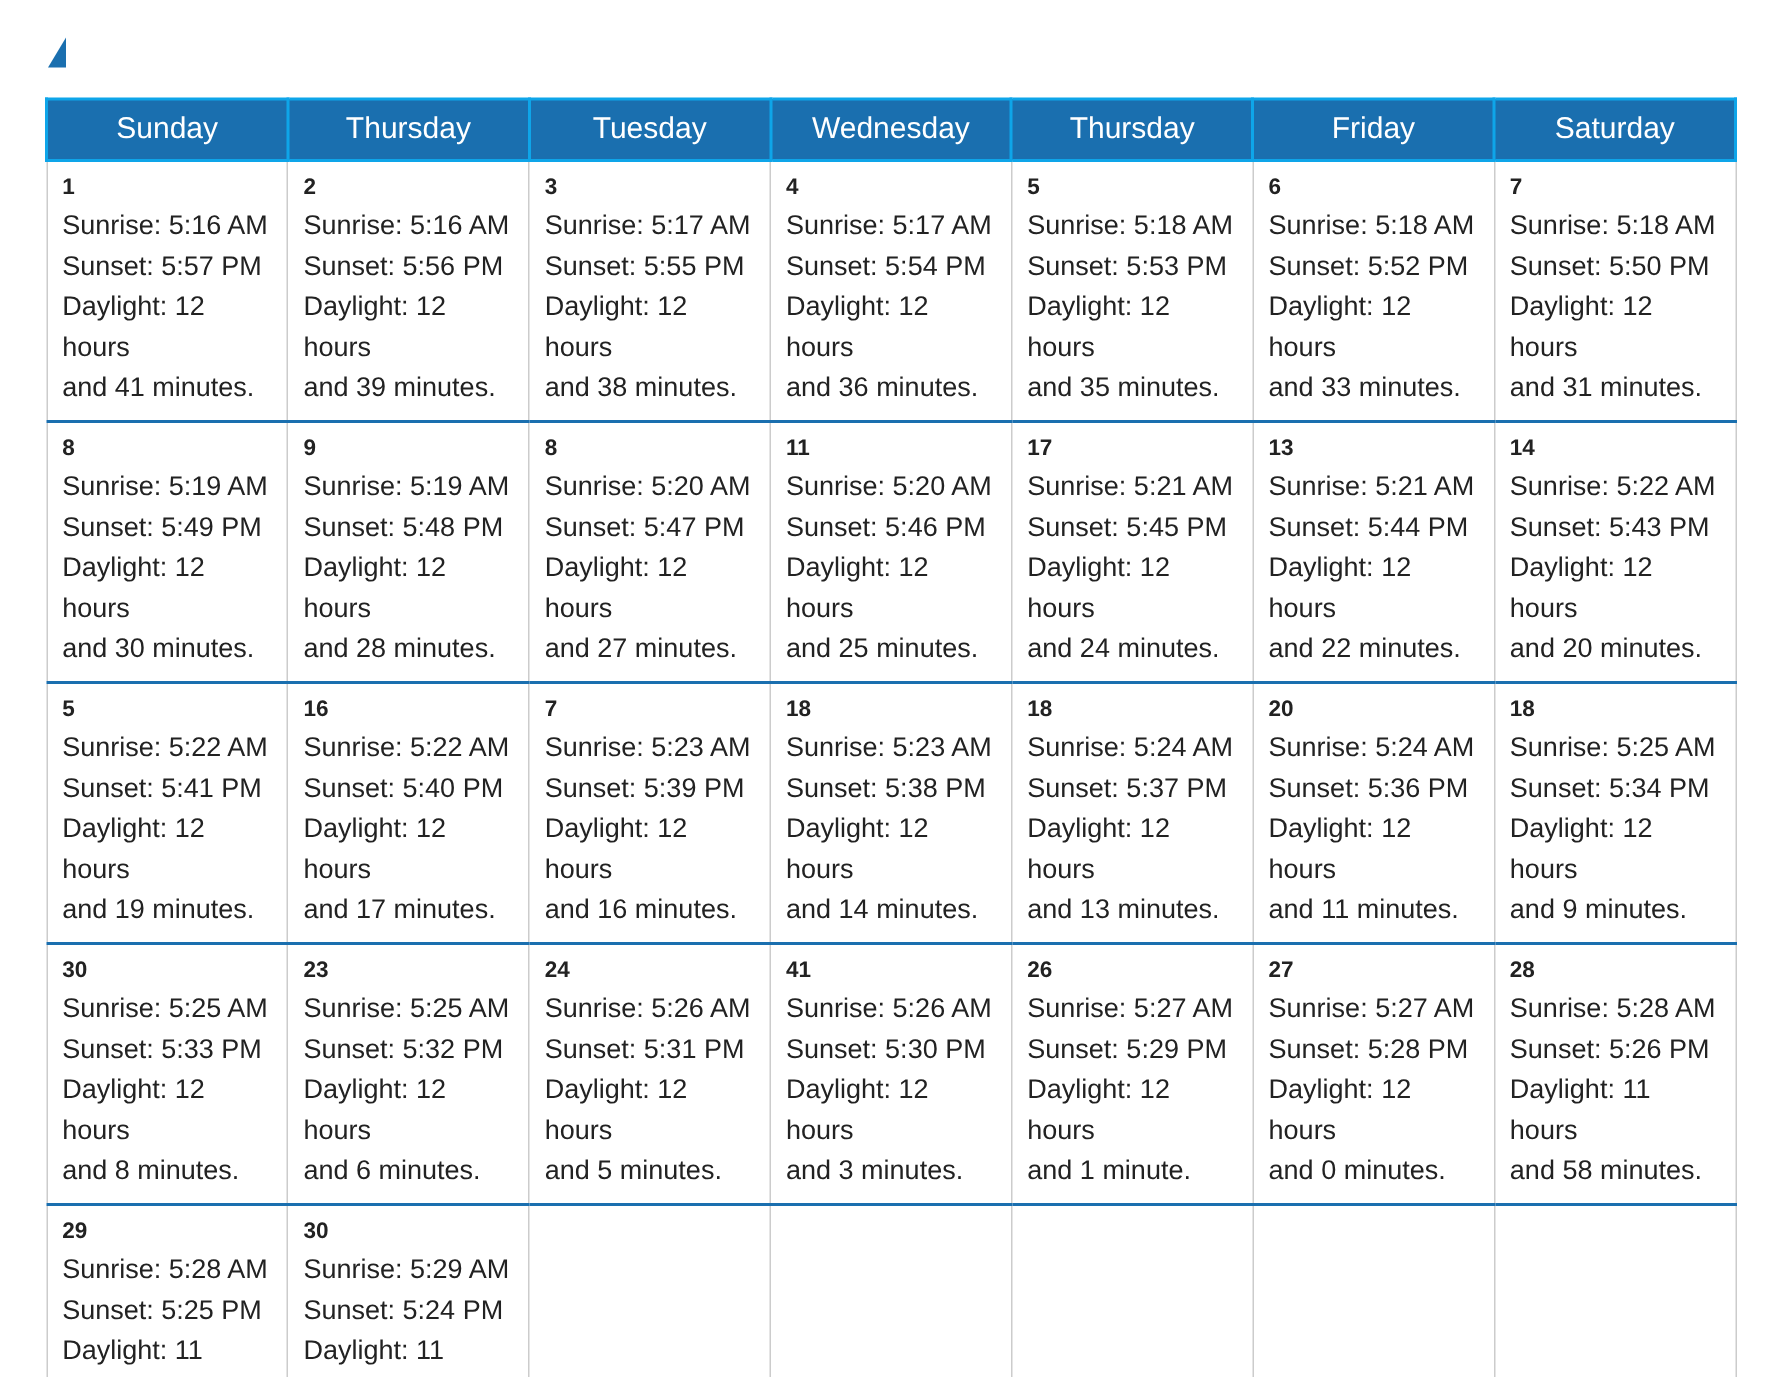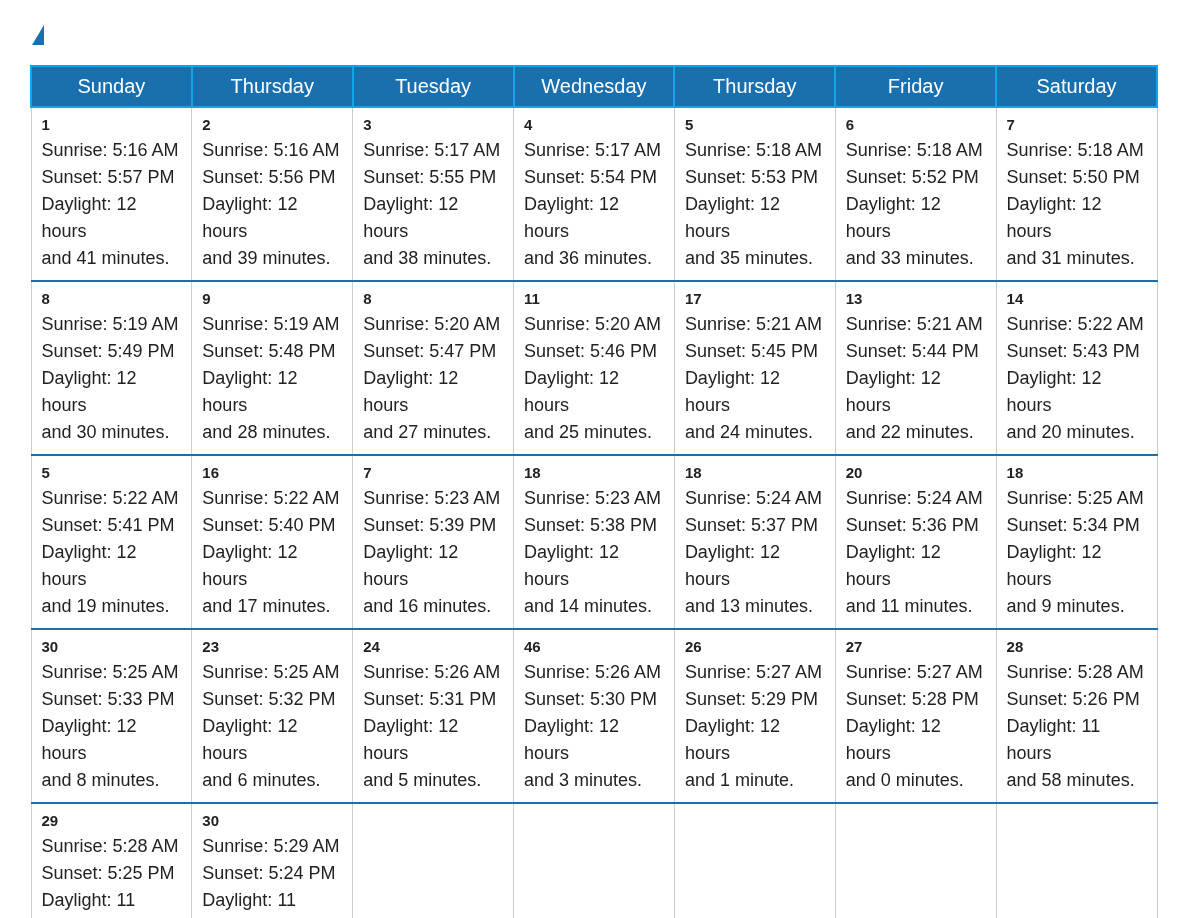--- a/index.html
+++ b/index.html
@@ -214,21 +214,21 @@
         </td>
         <td>
           <span class="day-number">23</span>
           <div class="day-info">Sunrise: 5:25 AM<br>Sunset: 5:32 PM<br>Daylight: 12 hours<br>and 6 minutes.</div>
         </td>
         <td>
           <span class="day-number">24</span>
           <div class="day-info">Sunrise: 5:26 AM<br>Sunset: 5:31 PM<br>Daylight: 12 hours<br>and 5 minutes.</div>
         </td>
         <td>
-          <span class="day-number">46</span>
+          <span class="day-number">41</span>
           <div class="day-info">Sunrise: 5:26 AM<br>Sunset: 5:30 PM<br>Daylight: 12 hours<br>and 3 minutes.</div>
         </td>
         <td>
           <span class="day-number">26</span>
           <div class="day-info">Sunrise: 5:27 AM<br>Sunset: 5:29 PM<br>Daylight: 12 hours<br>and 1 minute.</div>
         </td>
         <td>
           <span class="day-number">27</span>
           <div class="day-info">Sunrise: 5:27 AM<br>Sunset: 5:28 PM<br>Daylight: 12 hours<br>and 0 minutes.</div>
         </td>

